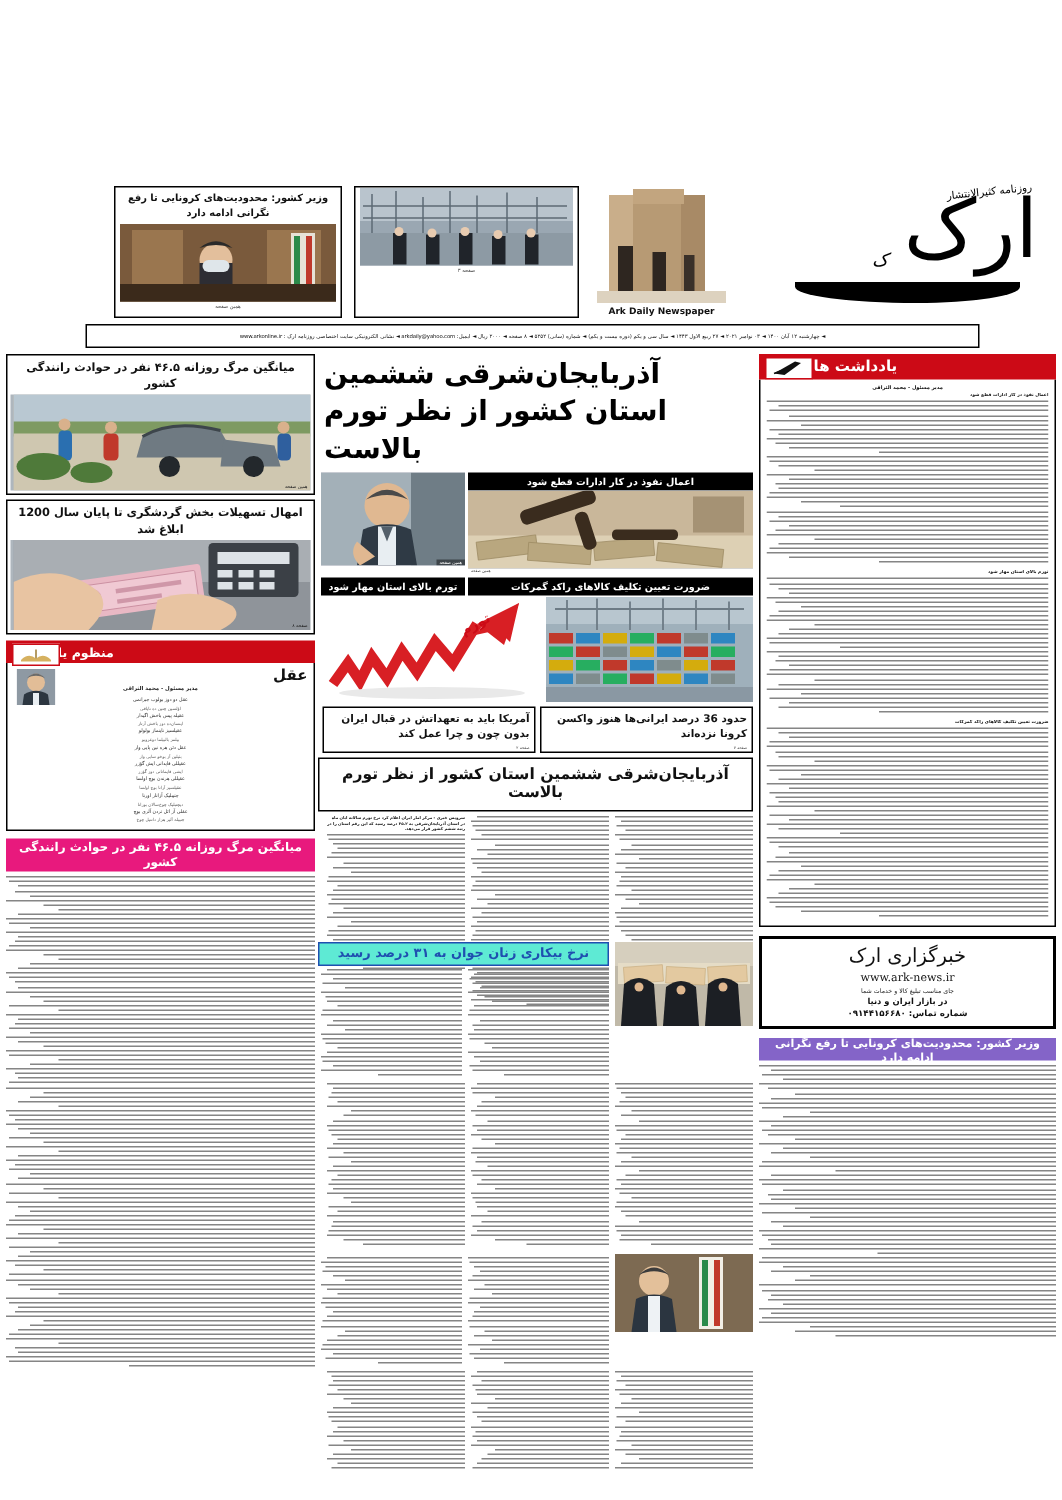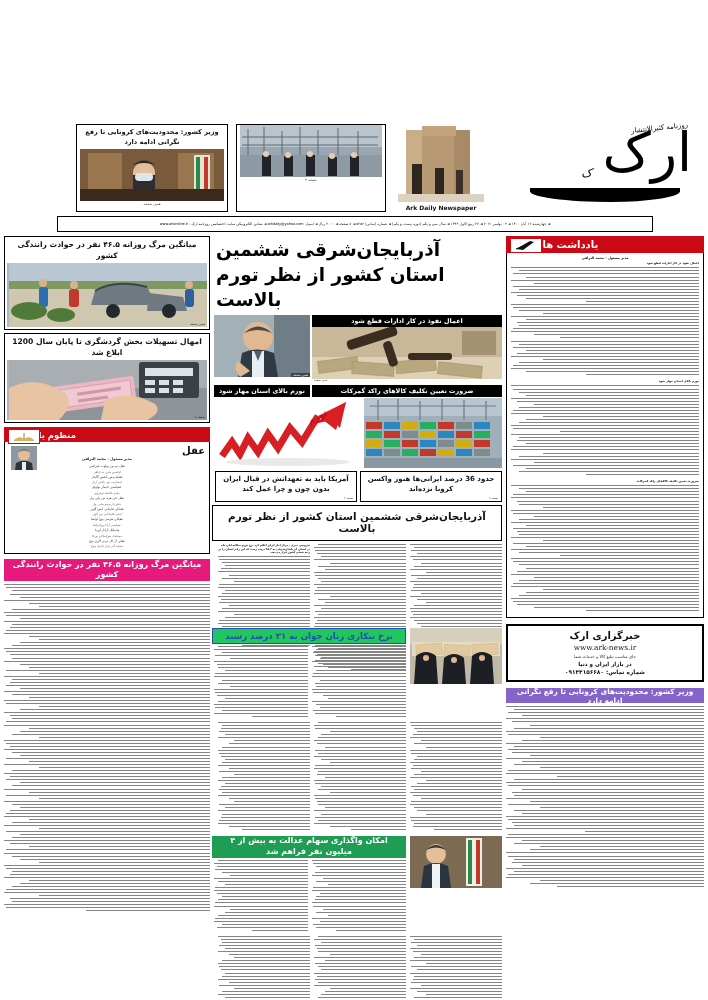--- a/index.html
+++ b/index.html
@@ -56,31 +56,31 @@
   .hbar .quill{position:absolute;right:auto;left:4px;top:2px;width:30px;height:13px;
                background:#fff;border:1px solid #cc0a16;display:flex;align-items:center;justify-content:center;}
   .hbar .quill svg{width:24px;height:11px;}
 
   .smallbar{height:15px;display:flex;align-items:center;justify-content:center;
             color:#fff;font-weight:bold;font-size:7.4px;box-sizing:border-box;padding:0 4px;text-align:center;}
 
   
   .mainhead{font-size:18.5px;font-weight:bold;line-height:1.34;text-align:left;padding:2px 3px 3px 4px;color:#000;}
   .caphead{background:#000;color:#fff;font-size:6.4px;font-weight:bold;padding:2px 4px;text-align:center;}
-  .subhead{font-size:7px;font-weight:bold;line-height:1.42;text-align:center;padding:3px 3px 2px;}
+  .subhead{font-size:7px;font-weight:bold;line-height:1.42;text-align:right;padding:3px 3px 2px;}
   .bighead2{font-size:10.4px;font-weight:bold;text-align:center;padding:3px 2px;}
 
   
   .ph{position:relative;overflow:hidden;background:#aeb6bd;}
   .ph .cap{position:absolute;bottom:0;right:0;font-size:3px;color:#fff;background:rgba(0,0,0,.45);padding:0 2px;}
   .ph .capb{position:absolute;bottom:1px;right:2px;font-size:3px;color:#222;}
 
   
   .adbox{border:2px solid #000;padding:4px 3px 5px;text-align:center;}
-  .adbox .a1{font-size:10px;font-weight:bold;}
+  .adbox .a1{font-size:13px;font-weight:normal;}
   .adbox .a2{font-size:7.4px;font-family:"DejaVu Serif","Liberation Serif",serif;margin-top:2px;}
   .adbox .a3{font-size:4.2px;margin-top:2px;color:#222;}
   .adbox .a4{font-size:5.6px;font-weight:bold;margin-top:2px;}
   .adbox .a5{font-size:5.8px;font-weight:bold;margin-top:2px;}
 
   
   .poemttl{font-size:10px;font-weight:bold;text-align:right;}
   .poemby{font-size:3.6px;font-weight:bold;text-align:center;color:#222;margin-top:1px;}
   .poemline{font-size:3.2px;text-align:center;color:#2c2c2c;line-height:1.75;}
   .poemline.alt{color:#606060;font-size:2.9px;}
@@ -880,21 +880,21 @@
             <g fill="#e0b88f">
               <circle cx="16" cy="30" r="3"></circle>
                 <circle cx="44" cy="32" r="3"></circle>
                 <circle cx="72" cy="30" r="3"></circle>
             </g>
           </svg>
         </div>
       </div>
 
       <div style="width:194px;">
-        <div class="smallbar rtl" style="background:#22c55e;color:#1f4fb0;border:1.5px solid #1f4fb0;font-size:8.6px;height:16px;">نرخ بیکاری زنان جوان به ۳۱ درصد رسید</div>
+        <div class="smallbar rtl" style="background:#5eead4;color:#1f4fb0;border:1.5px solid #1f4fb0;font-size:8.6px;height:16px;">نرخ بیکاری زنان جوان به ۳۱ درصد رسید</div>
         <div style="display:flex;gap:4px;margin-top:2px;">
           <div class="copy" style="width:94px;">
             <i class="s1"></i>
               <i class="s2"></i>
               <i class="s3"></i>
               <i class="s8"></i>
               <i class="s4"></i>
               <i class="s1"></i>
             <i class="s5"></i>
               <i class="s9"></i>
@@ -1072,21 +1072,20 @@
             <rect x="58" y="4" width="4" height="44" fill="#2b8a4a"></rect>
             <rect x="66" y="4" width="4" height="44" fill="#c0392b"></rect>
             <circle cx="26" cy="18" r="10" fill="#e3c09a"></circle>
             <path d="M16 14 q10 -10 20 0 q-10 -5 -20 0" fill="#3c3c3c"></path>
             <path d="M14 30 q12 -6 24 0 l3 22 h-30 z" fill="#2b3540"></path>
             <rect x="22" y="28" width="8" height="24" fill="#eef2f5"></rect>
           </svg>
         </div>
       </div>
       <div style="width:194px;">
-        <div class="smallbar rtl" style="background:#1f9d55;font-size:8px;height:22px;line-height:1.3;">امکان واگذاری سهام عدالت به بیش از ۴ میلیون نفر فراهم شد</div>
         <div style="display:flex;gap:4px;margin-top:2px;">
           <div class="copy" style="width:94px;">
             <i class="s1"></i>
               <i class="s3"></i>
               <i class="s2"></i>
               <i class="s4"></i>
               <i class="s8"></i>
               <i class="s1"></i>
             <i class="s5"></i>
               <i class="s2"></i>

